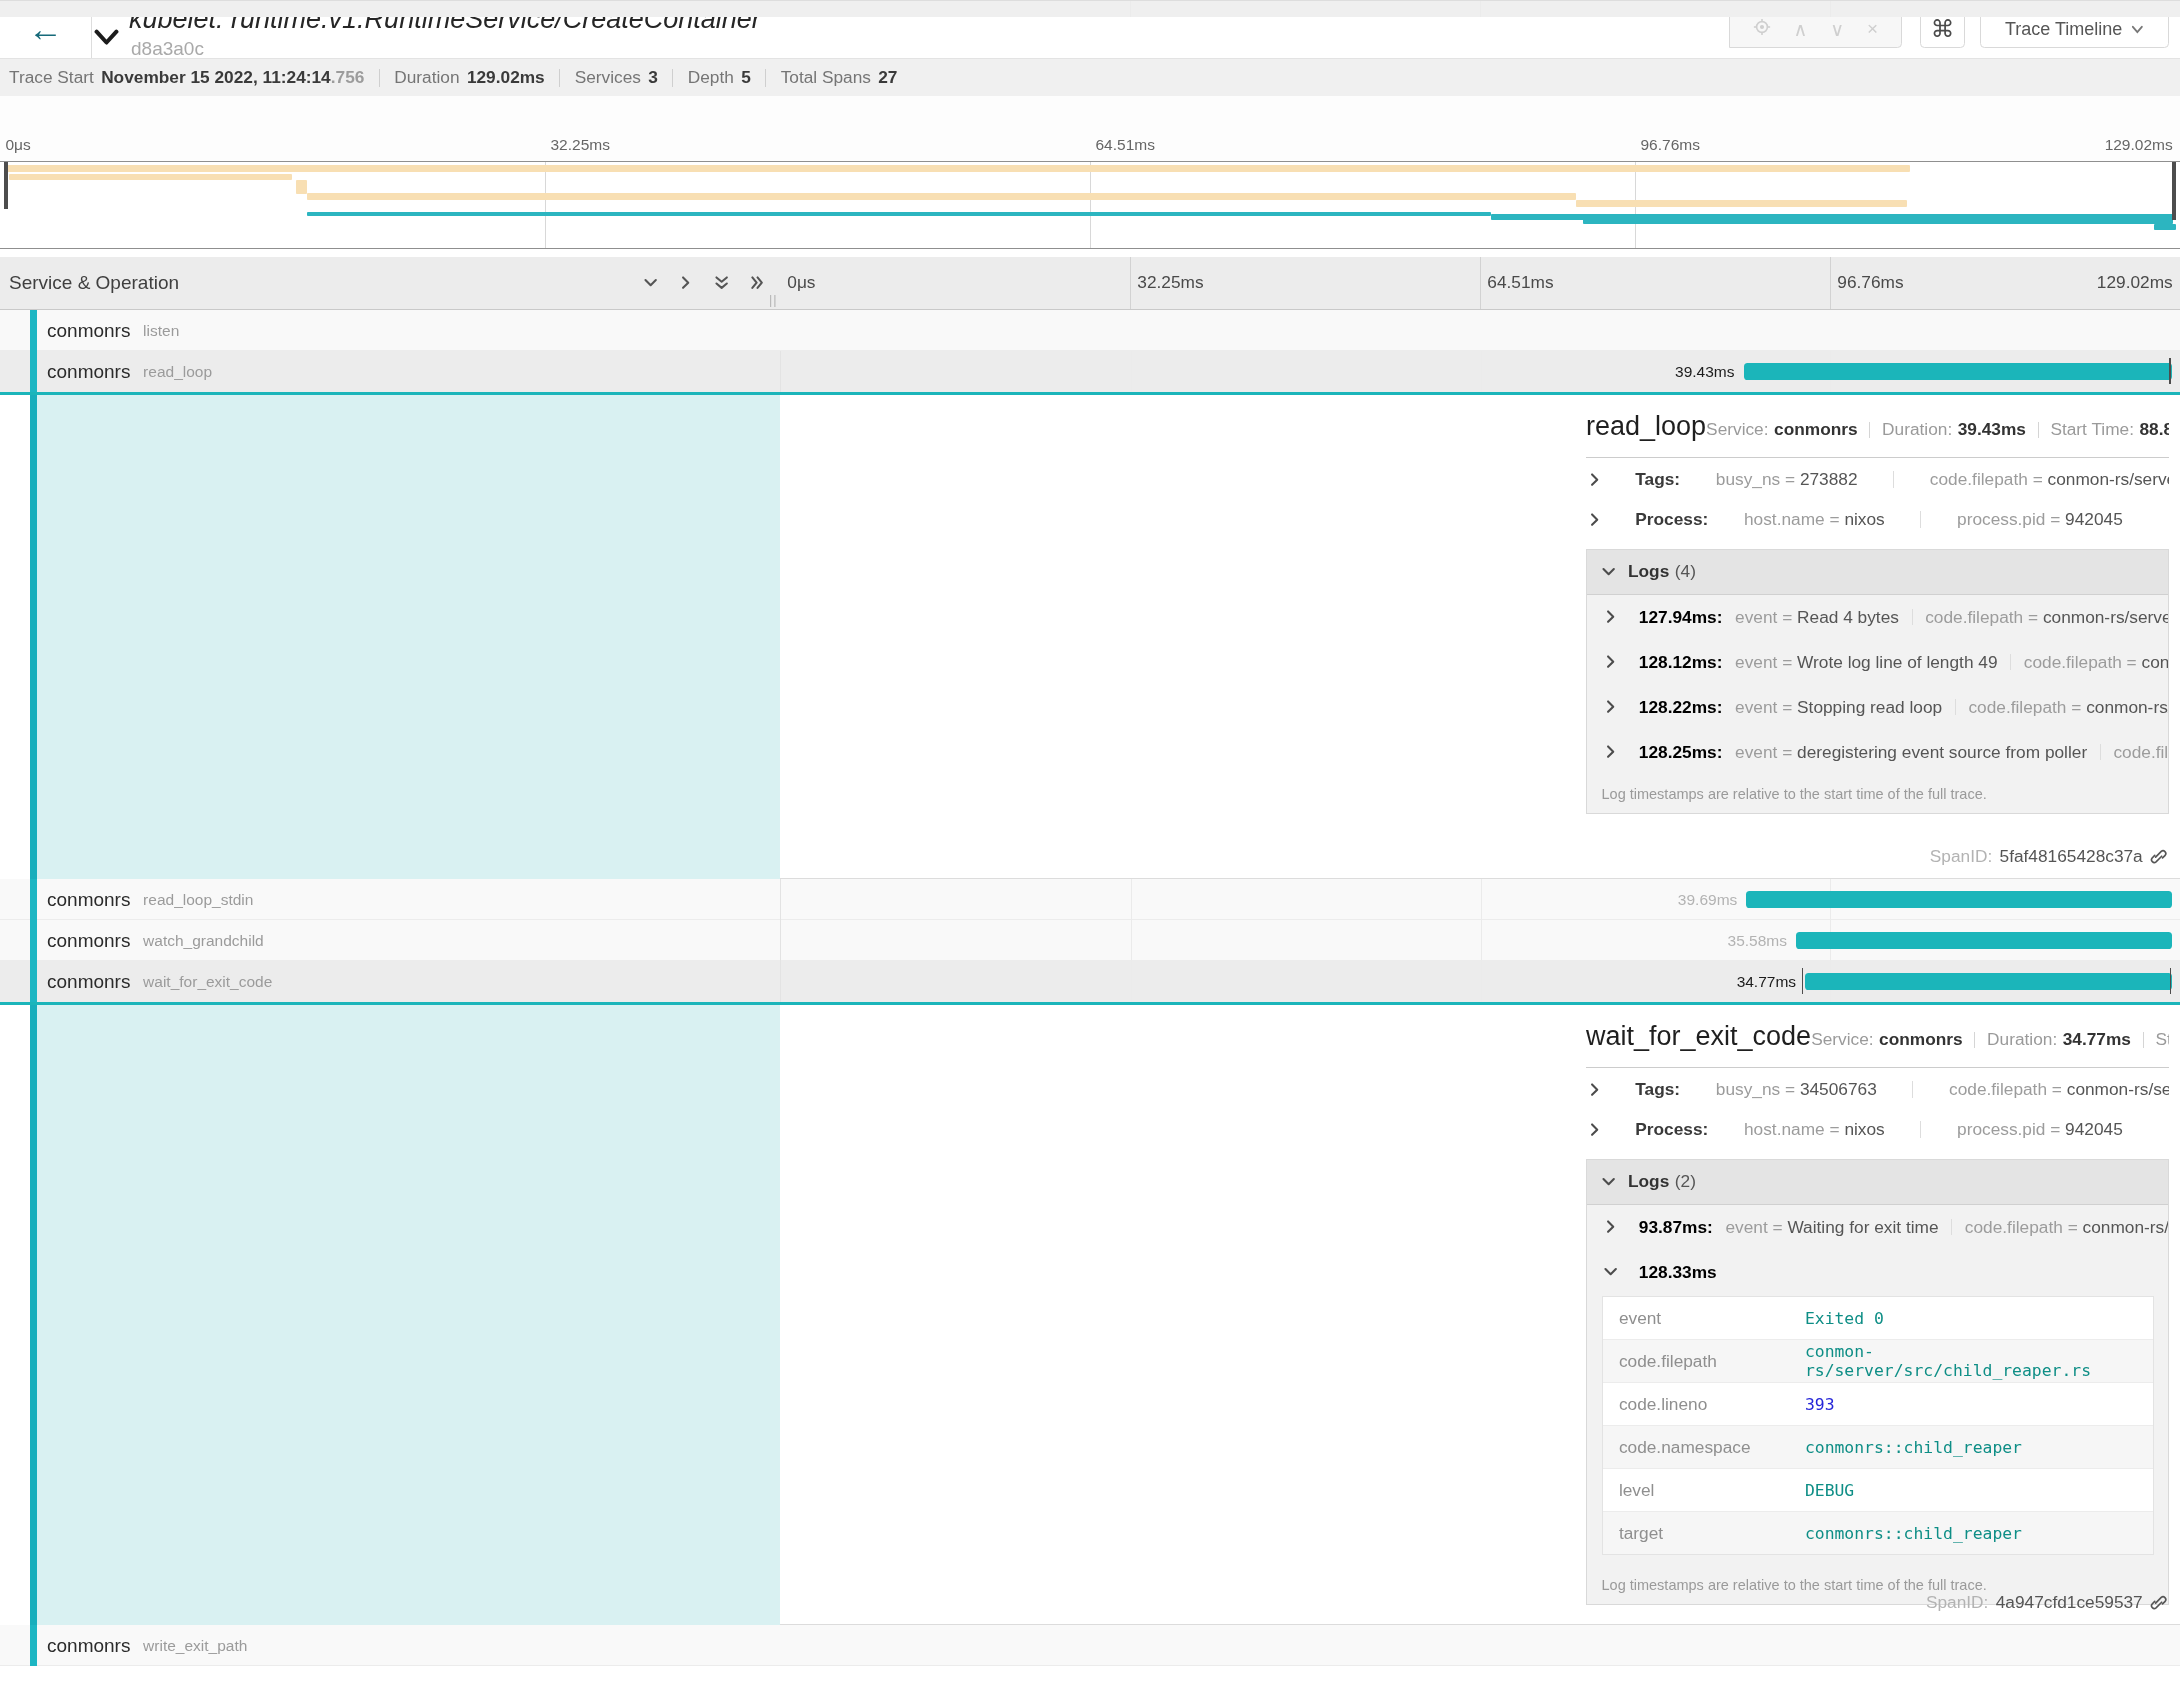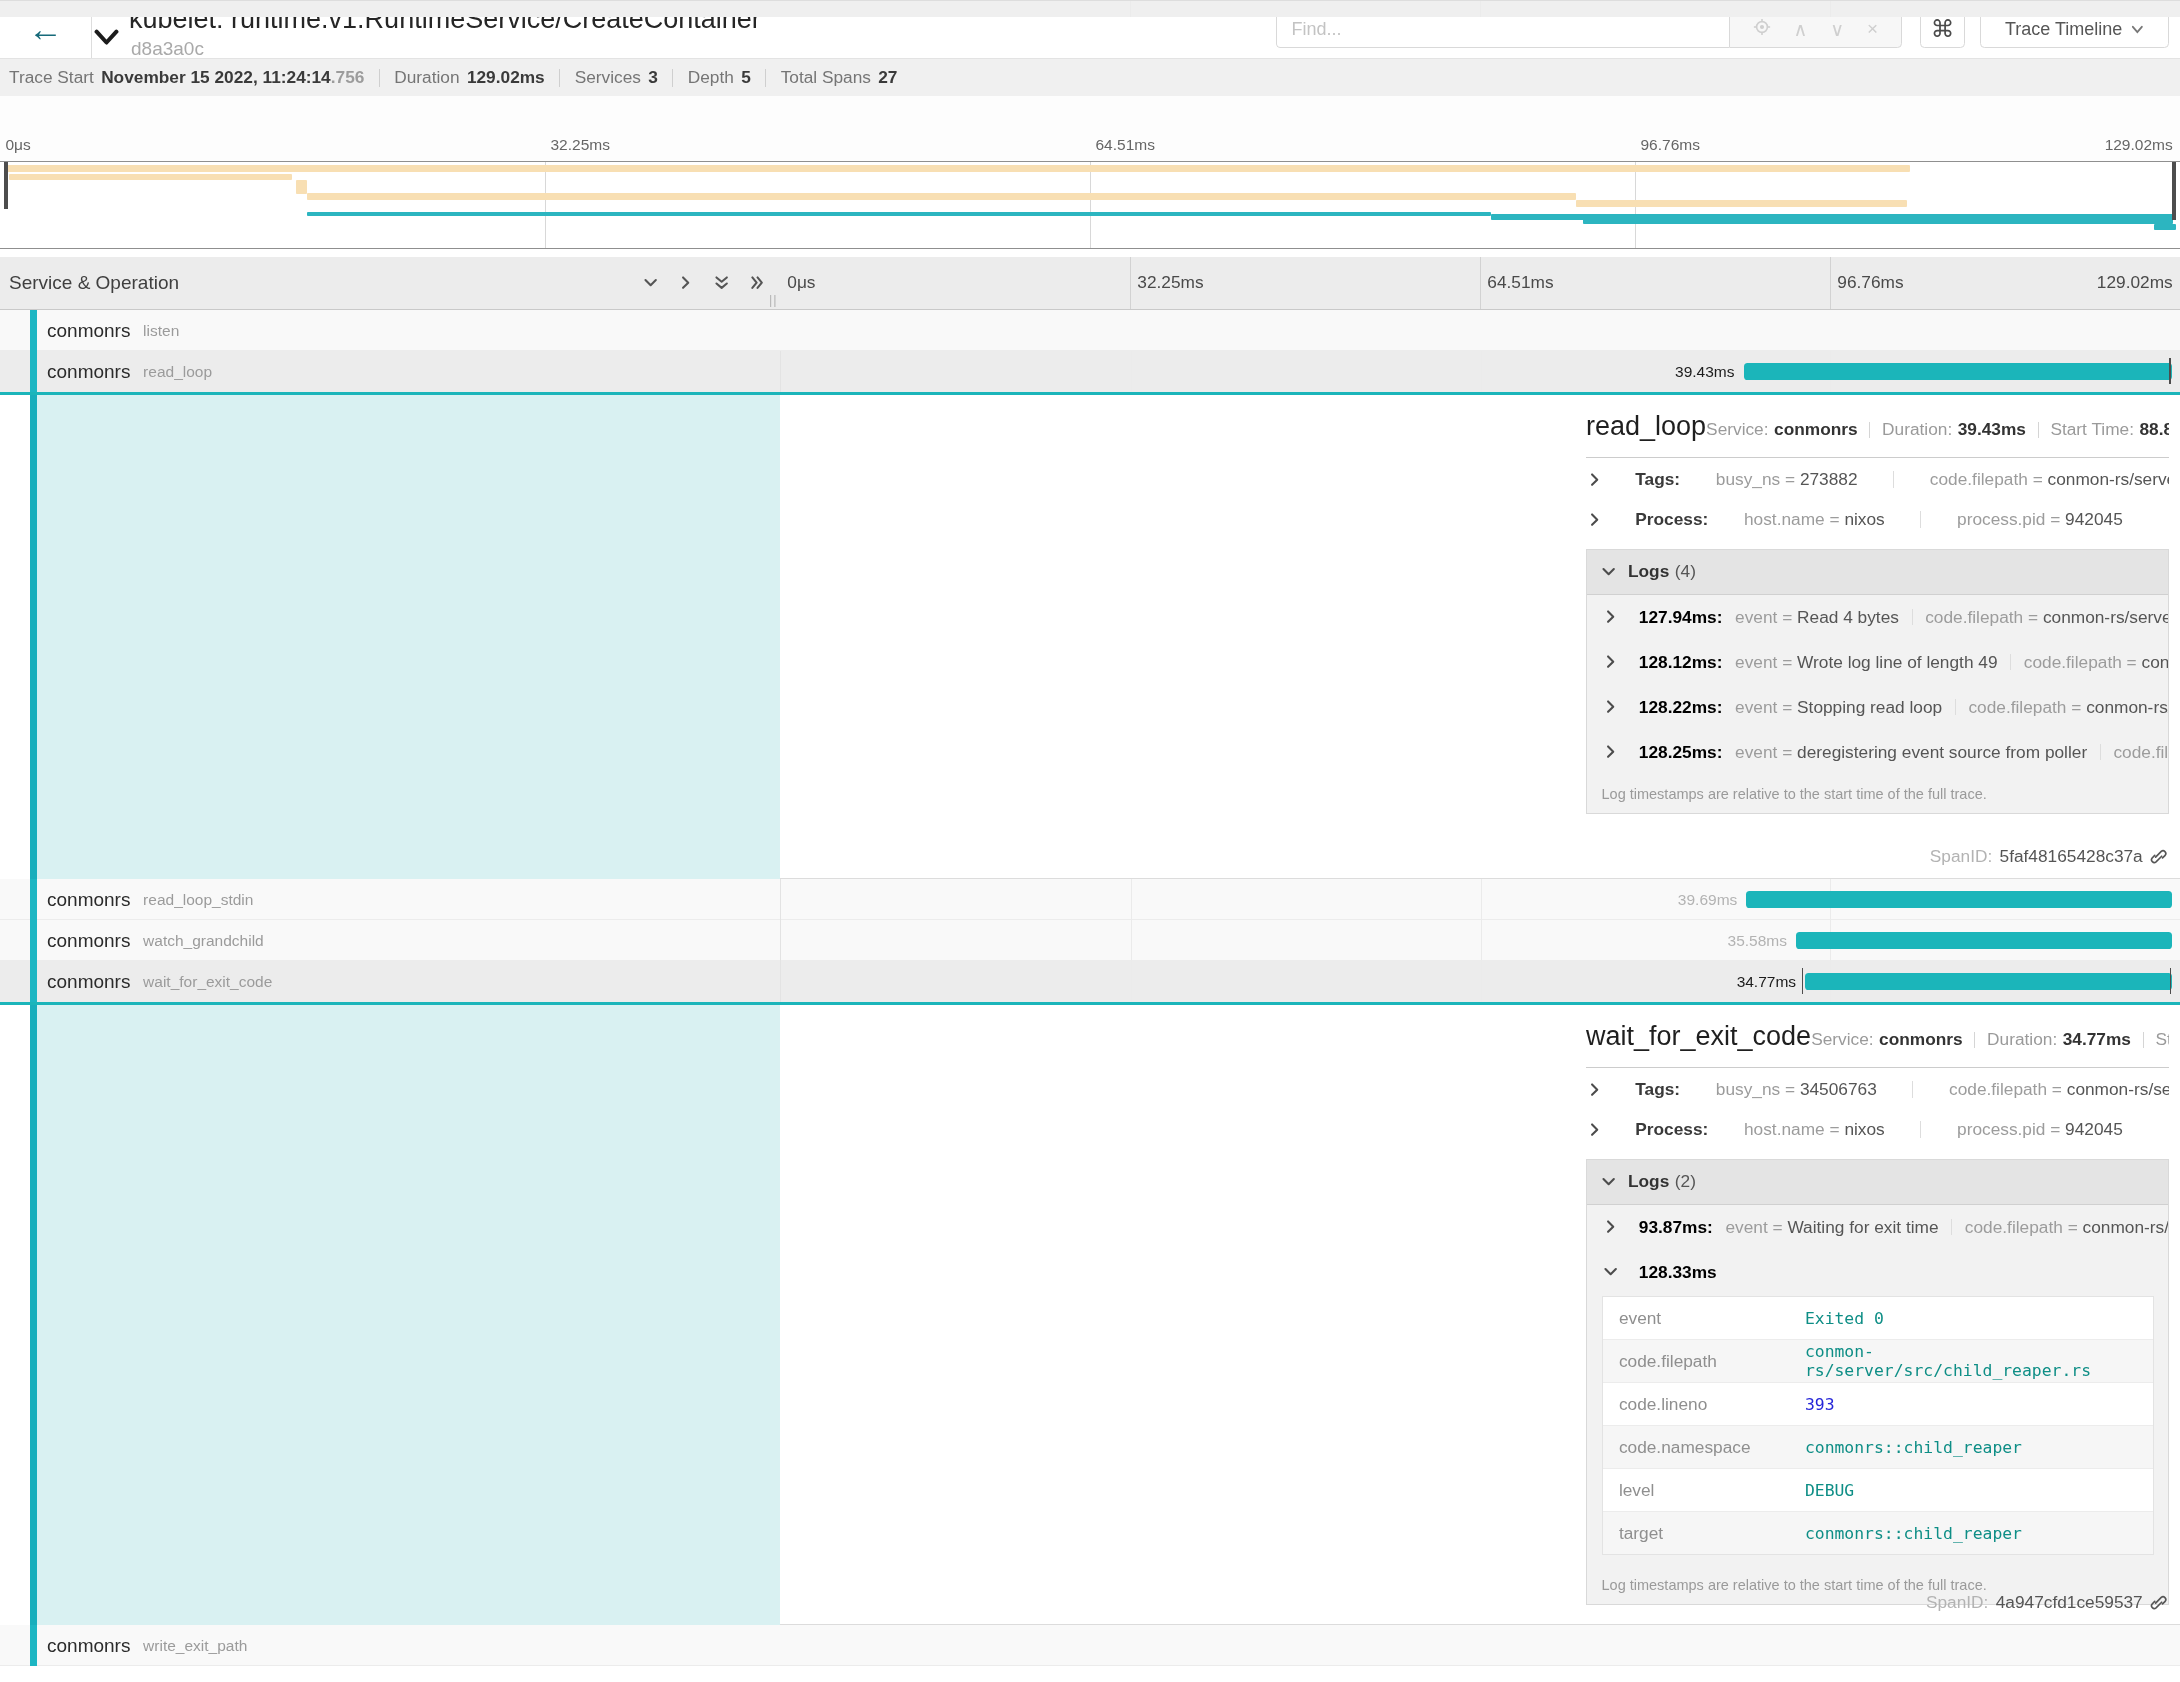--- a/index.html
+++ b/index.html
@@ -4,21 +4,21 @@
 <style>
   html,body{margin:0;padding:0;background:#fff;}
   #app{position:relative;width:2180px;height:1683px;background:#fff;overflow:hidden;
        font-family:"Liberation Sans",sans-serif;color:#333;}
 
   
   #hdr{position:absolute;left:0;top:0;right:0;height:58px;background:#fff;border-bottom:0.9px solid #e3e3e3;}
   #back{position:absolute;left:0;top:0;width:91px;height:58px;border-right:0.9px solid #ddd;
         display:flex;align-items:center;justify-content:center;font-size:35px;color:#176a7a;cursor:pointer;background:#fff;}
   #title-caret{position:absolute;left:93px;top:29px;color:#1c1c1c;}
-  #t-title{position:absolute;left:129px;top:3.6px;font-size:27px;font-weight:500;color:#262626;white-space:nowrap;}
+  #t-title{position:absolute;left:129px;top:3.6px;font-size:27px;font-weight:500;color:#262626;white-space:nowrap;font-style:italic;}
   #t-sub{position:absolute;left:131px;top:38px;font-size:19px;color:#a9a9a9;}
   #find-input{position:absolute;left:1276px;top:10px;width:453px;height:38px;box-sizing:border-box;
       border:0.9px solid #d9d9d9;border-right:none;border-radius:4.5px 0 0 4.5px;padding:0 14.5px;font-size:18px;color:#555;
       font-family:"Liberation Sans",sans-serif;outline:none;}
   #find-input::placeholder{color:#c3c3c3;}
   #find-tools{position:absolute;left:1729px;top:10px;width:173px;height:38px;box-sizing:border-box;
       border:0.9px solid #d9d9d9;border-radius:0 4.5px 4.5px 0;background:#f7f7f7;display:flex;align-items:center;
       justify-content:space-evenly;color:#cfcfcf;font-size:19px;}
   .hbtn{position:absolute;top:10px;height:38px;box-sizing:border-box;border:0.9px solid #d9d9d9;border-radius:4.5px;
       background:#fff;display:flex;align-items:center;justify-content:center;color:#4a4a4a;cursor:pointer;}
@@ -116,21 +116,20 @@
     <div id="back">
       <span>←</span>
     </div>
     <span id="title-caret">
       <svg width="27" height="18" viewBox="0 0 30 20" fill="none" stroke="currentColor" stroke-width="4.5" stroke-linecap="round" stroke-linejoin="round">
           <polyline points="4,3 15,15 26,3"></polyline>
         </svg>
     </span>
     <div id="t-title">kubelet: runtime.v1.RuntimeService/CreateContainer</div>
     <div id="t-sub">d8a3a0c</div>
-    <input id="find-input" placeholder="Find..." style="">
     <div id="find-tools">
         <span><svg width="18" height="18" viewBox="0 0 20 20" fill="none" stroke="currentColor" stroke-width="1.8">
             <circle cx="10" cy="10" r="6"></circle>
             <circle cx="10" cy="10" r="1.4" fill="currentColor"></circle>
             <line x1="10" y1="1" x2="10" y2="4"></line>
             <line x1="10" y1="16" x2="10" y2="19"></line>
             <line x1="1" y1="10" x2="4" y2="10"></line>
             <line x1="16" y1="10" x2="19" y2="10"></line>
           </svg></span>
         <span>∧</span>

